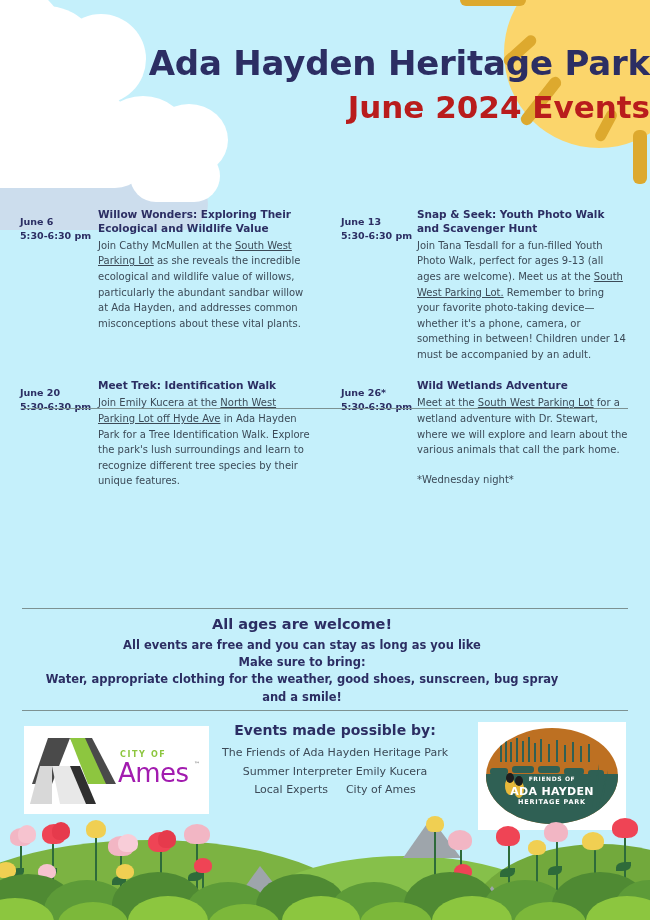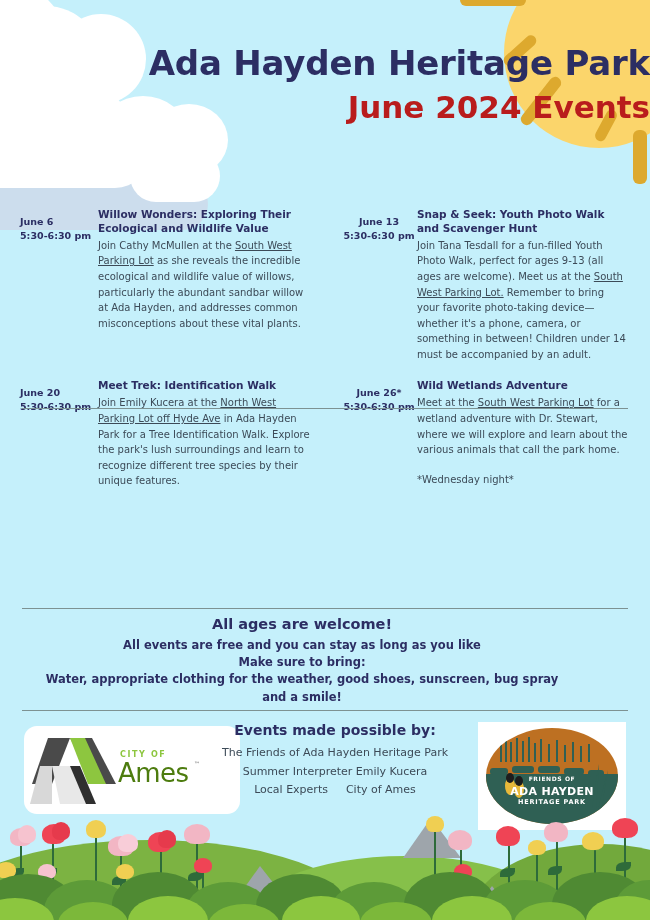--- a/index.html
+++ b/index.html
@@ -50,21 +50,21 @@
   .when{
     flex:0 0 auto;
     width:78px;
     font-size:9.5px;
     font-weight:bold;
     color:#2c2e63;
     line-height:1.45;
     padding-top:7px;
     white-space:nowrap;
   }
-  .event-cell.right .when{width:76px;text-align:center;}
+  .event-cell.right .when{width:76px;}
   .when .date{display:block;}
   .when .time{display:block;}
   .body{flex:1 1 auto;min-width:0;}
   .ev-title{
     font-size:10.5px;
     font-weight:bold;
     color:#2c2e63;
     line-height:1.32;
     margin:0 0 2px 0;
   }
@@ -97,32 +97,31 @@
     text-align:center;color:#2c2e63;
     font-weight:bold;
     line-height:1.5;
   }
   .info .big{font-size:14.5px;display:block;margin-bottom:1px;}
   .info .line{font-size:11.5px;display:block;}
 
   
   .sponsors{position:absolute;left:0;top:722px;width:650px;height:110px;}
   .ames-logo{
-    position:absolute;left:24px;top:4px;width:216px;height:88px;
+    position:absolute;left:24px;top:4px;width:185px;height:88px;
     background:#ffffff;
-    border-radius:13px;
   }
   .ames-inner{position:relative;width:100%;height:100%;}
   .ames-text-city{
     position:absolute;left:96px;top:24px;
     font-size:8px;letter-spacing:1.6px;font-weight:bold;color:#8dc63f;
   }
   .ames-text-name{
     position:absolute;left:94px;top:32px;
-    font-size:26px;color:#4d7c0f;letter-spacing:-0.5px;font-weight:normal;
+    font-size:26px;color:#a21caf;letter-spacing:-0.5px;font-weight:normal;
   }
   .ames-tm{position:absolute;left:170px;top:34px;font-size:6px;color:#555;}
 
   .thanks{
     position:absolute;left:200px;top:0px;width:270px;text-align:center;color:#2c2e63;
   }
   .thanks-head{font-size:14px;font-weight:bold;margin:0 0 6px 0;}
   .thanks-line{font-size:11px;color:#3c4a57;line-height:1.7;margin:0;}
   .thanks-line .sp{display:inline-block;width:18px;}
 

